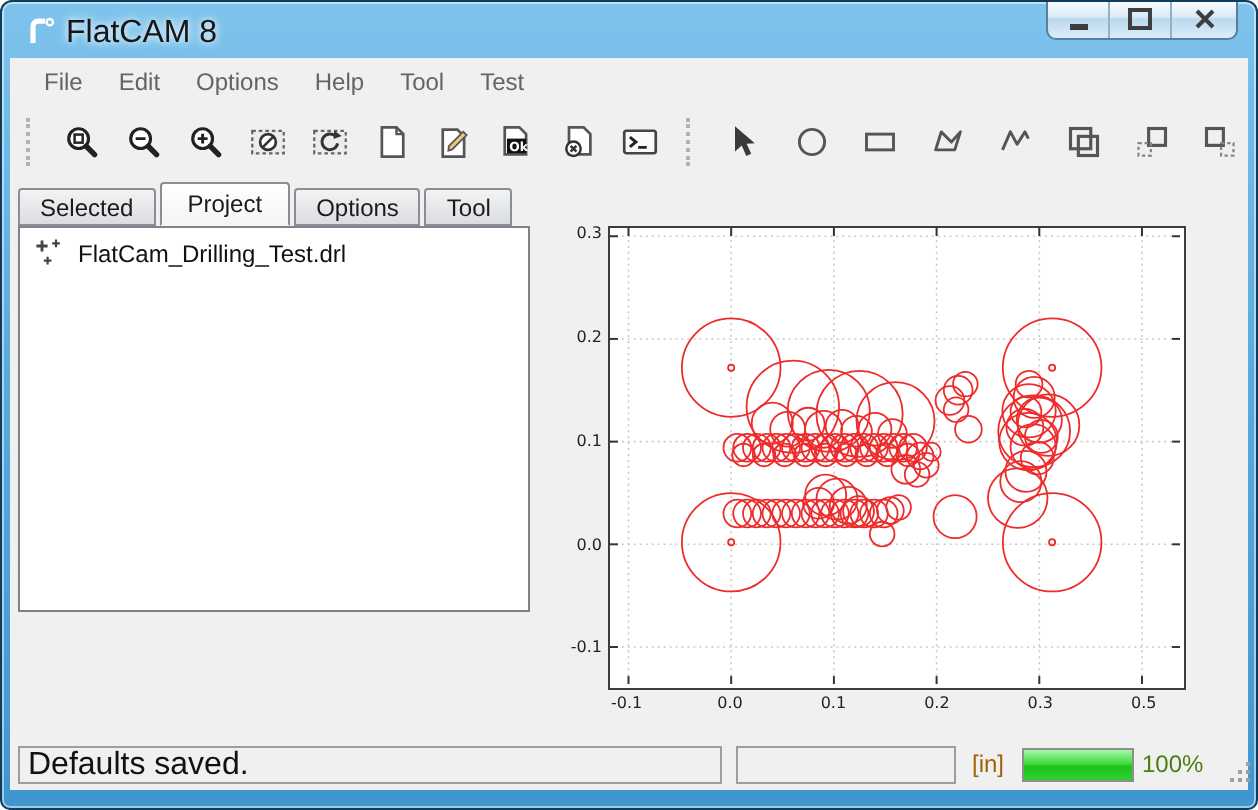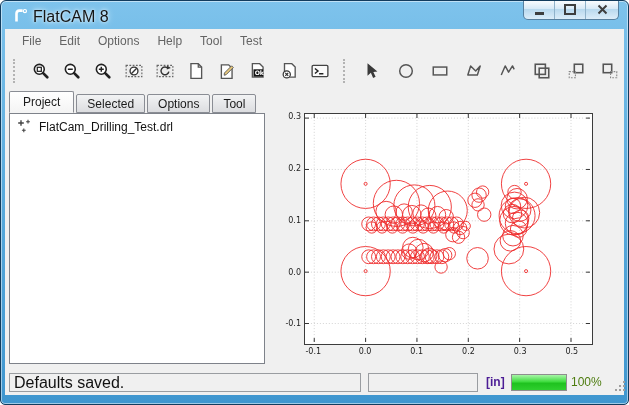--- a/index.html
+++ b/index.html
@@ -17,29 +17,29 @@
   .menubar{position:absolute;left:0;top:0;right:0;height:23px;display:flex;align-items:center;padding-left:8px;}
   .menu-item{font-size:12px;color:#646464;padding:3px 9px;}
   .toolbar{position:absolute;left:0;top:24px;right:0;height:36px;display:flex;align-items:center;}
   .tgroup{display:flex;align-items:center;height:32px;}
   .handle{width:3px;height:24px;border-left:2px dotted #b3b3b3;margin:0 7px 0 8px;}
   .tbtn{width:31px;height:30px;display:flex;align-items:center;justify-content:center;}
   .tgroup2 .tbtn{width:34px;}
   .tabbar{position:absolute;left:4px;top:63px;display:flex;align-items:flex-end;height:21px;}
   .tab{font-size:12px;color:#1b1b1b;background:linear-gradient(180deg,#f2f3f4,#dcdde0);border:1px solid #8a8d94;height:16px;line-height:16px;padding:1px 10px 0 10px;margin-right:2px;border-radius:2px 2px 0 0;}
   .tab.active{background:linear-gradient(180deg,#ffffff,#f4f4f4);height:19px;line-height:19px;padding:1px 13px 0 13px;border-bottom:1px solid #f4f4f4;}
-  .tree-panel{position:absolute;left:4px;top:84px;width:256px;height:251px;background:#fff;border:1px solid #7e828a;box-sizing:border-box;}
+  .tree-panel{position:absolute;left:4px;top:84px;width:256px;height:193px;background:#fff;border:1px solid #7e828a;box-sizing:border-box;}
   .tree-item{display:flex;align-items:center;gap:7px;padding:5px 0 0 7px;}
   .tree-label{font-size:12px;color:#111;}
   .plot-frame{position:absolute;left:299px;top:84px;width:287px;height:230px;background:#fff;border:1px solid #3c3c3c;}
   .plot-frame svg{display:block;}
   .plot-labels .xtick{position:absolute;top:318px;width:30px;text-align:center;font:8px "DejaVu Sans",sans-serif;color:#222;}
   .plot-labels .ytick{position:absolute;left:264px;width:32px;text-align:right;font:8px "DejaVu Sans",sans-serif;color:#222;}
   .status-box{position:absolute;top:344px;height:19px;border:1px solid #9a9da1;background:#f0f0f0;box-sizing:border-box;font-size:16px;color:#111;line-height:17px;padding-left:4px;}
-  .units{position:absolute;left:481px;top:346px;font-size:12px;font-weight:bold;color:#4c1d95;}
+  .units{position:absolute;left:481px;top:346px;font-size:12px;font-weight:normal;color:#a16207;}
   .progress{position:absolute;left:506px;top:345px;width:56px;height:17px;border:1px solid #8e8e8e;background:#e6e6e6;box-sizing:border-box;}
   .progress-fill{height:100%;background:linear-gradient(180deg,#a8f5a8,#3fdc3f 45%,#1fc21f 55%,#2fcf2f);}
   .percent{position:absolute;left:566px;top:346px;font-size:12px;color:#4d7c0f;}
   .grip{position:absolute;left:609px;top:352px;width:12px;height:12px;}
   .grip i{position:absolute;width:2px;height:2px;background:#9f9f9f;box-shadow:-4px 4px 0 #9f9f9f,0 4px 0 #9f9f9f,-8px 8px 0 #9f9f9f,-4px 8px 0 #9f9f9f,0 8px 0 #9f9f9f;left:9px;top:0;}
 </style>
 </head>
 <body>
 
 <div class="window">
@@ -191,22 +191,22 @@
         <div class="tbtn">
           <svg width="18" height="18" viewBox="0 0 16 16">
               <rect x="2" y="2" width="7.5" height="7.5" fill="none" stroke="#555" stroke-width="1.4"></rect>
               <rect x="8.5" y="8.5" width="5.5" height="5.5" fill="none" stroke="#888" stroke-width="1" stroke-dasharray="1.5 1.2"></rect>
             </svg>
         </div>
       </div>
     </div>
 
     <div class="tabbar">
+      <div class="tab">Selected</div>
       <div class="tab active">Project</div>
-      <div class="tab">Selected</div>
       <div class="tab">Options</div>
       <div class="tab">Tool</div>
     </div>
 
     <div class="tree-panel">
       <div class="tree-item">
         <svg width="15" height="15" viewBox="0 0 15 15">
           <path d="M4 1.2 V6.8 M1.2 4 H6.8" stroke="#444" stroke-width="1.4"></path>
           <path d="M11 0.8 V4.6 M9.1 2.7 H12.9" stroke="#444" stroke-width="1.1"></path>
           <path d="M6.8 9.4 V13.2 M4.9 11.3 H8.7" stroke="#444" stroke-width="1.1"></path>

